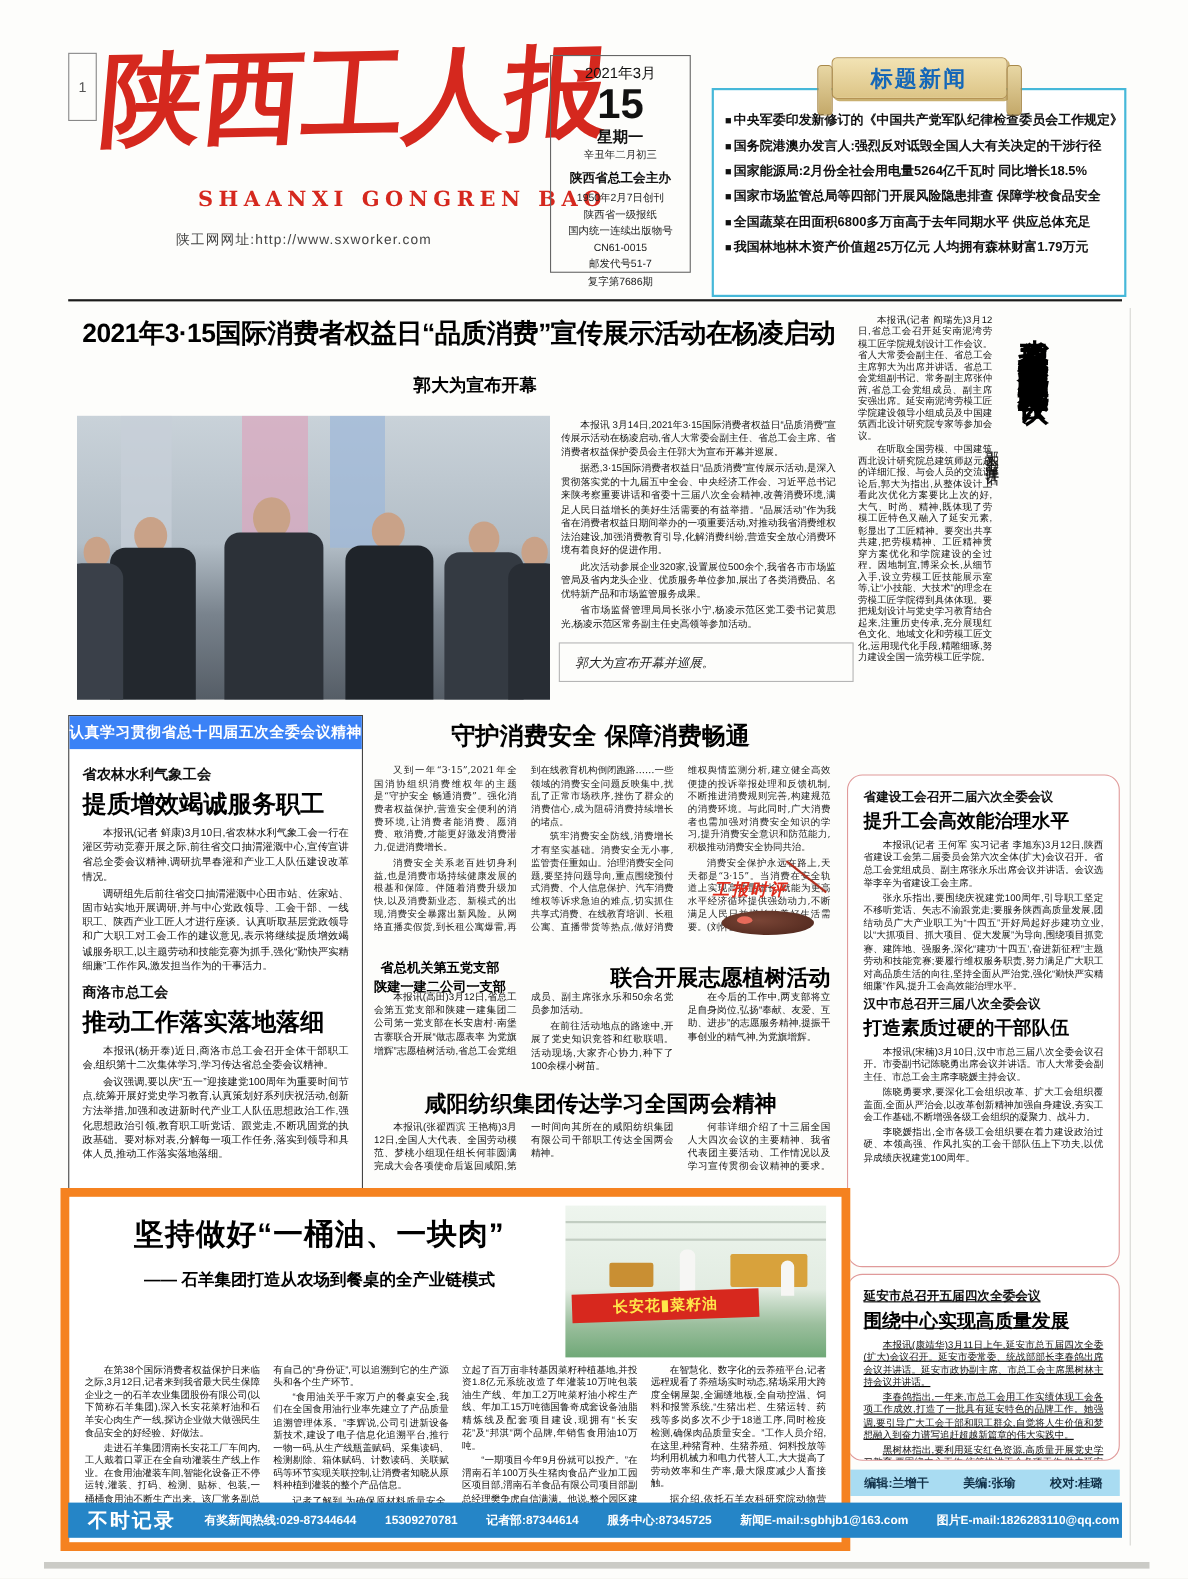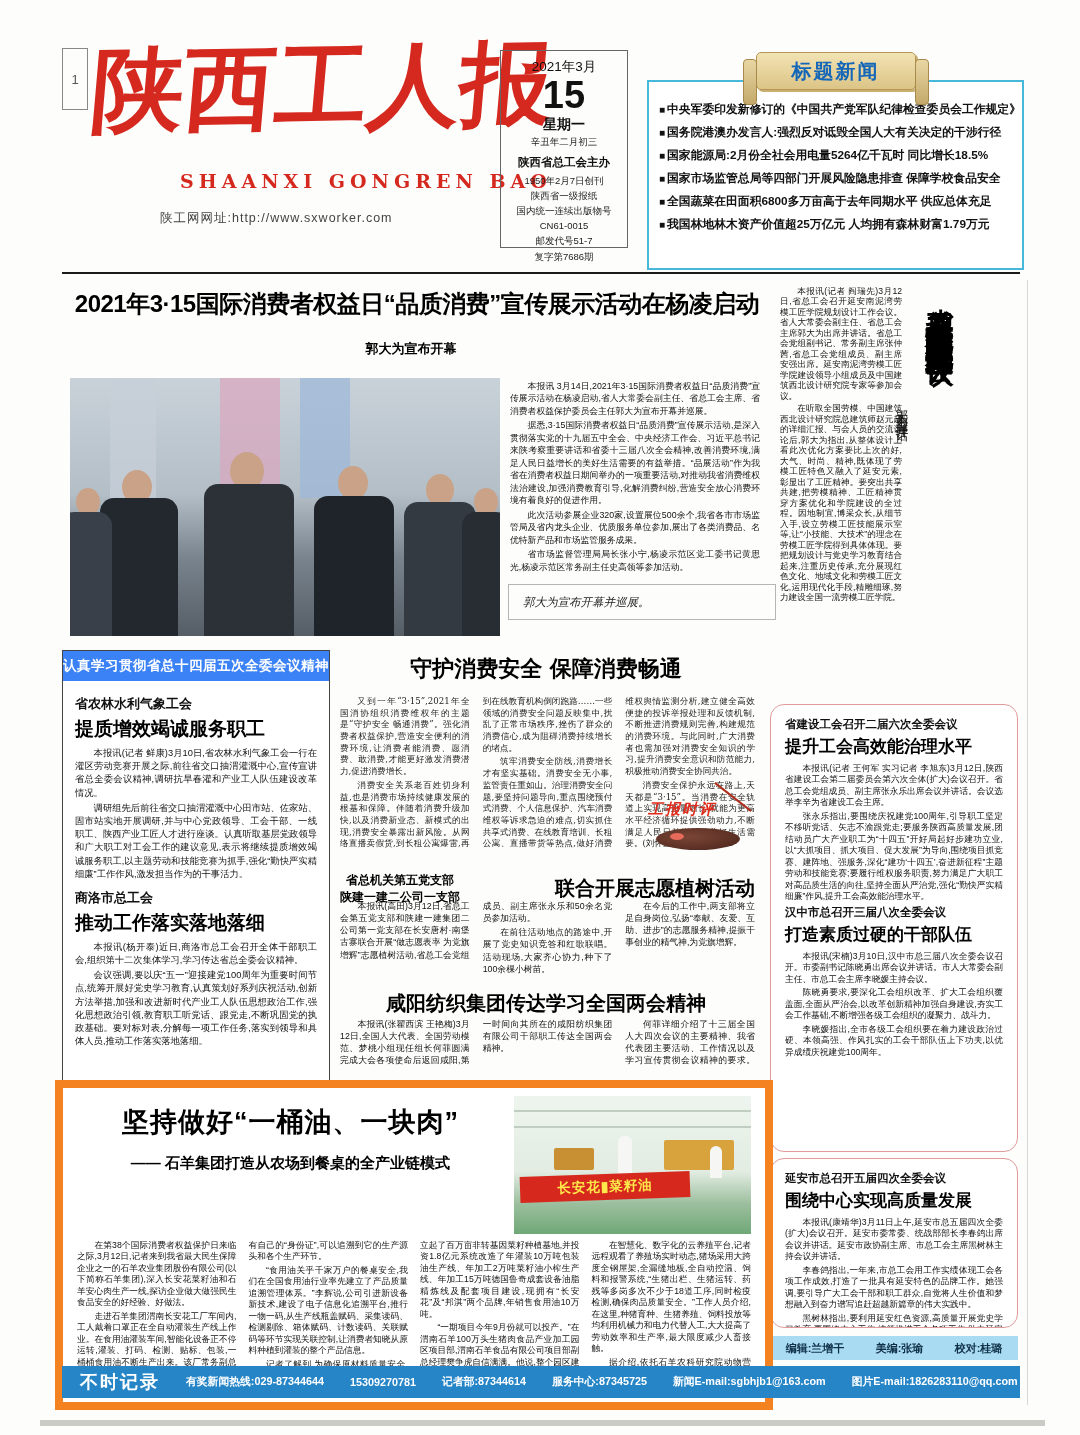--- a/index.html
+++ b/index.html
@@ -34,21 +34,21 @@
   #hl-banner::before{left:-14px;} #hl-banner::after{right:-14px;}
   #hlnews ul{list-style:none;margin:16px 8px 0 10px;padding:0;}
   #hlnews li{font-size:11.8px;font-weight:bold;line-height:1.95;white-space:nowrap;color:#111;}
   #hlnews li::before{content:"■";margin-right:2px;font-size:10px;}
 
   #toprule{left:62px;top:272px;width:958px;height:2px;background:#1b1b1b;}
 
   
   #lead-headline{left:64px;top:288px;width:706px;text-align:center;font-size:24px;font-weight:900;
            color:#000;letter-spacing:-0.5px;line-height:1.3;}
-  #lead-subhead{left:58px;top:340px;width:706px;text-align:center;font-size:13px;font-weight:bold;}
+  #lead-subhead{left:79px;top:340px;width:706px;text-align:center;font-size:16px;font-weight:bold;}
   #lead-photo{left:70px;top:378px;width:430px;height:258px;overflow:hidden;
            background:linear-gradient(#c9d2d9 0%,#b3bec7 45%,#79838d 70%,#555d66 100%);}
   .panel{position:absolute;top:0;height:120px;opacity:.75;}
   .fig{position:absolute;border-radius:14px 14px 0 0;background:#23282e;}
   .head{position:absolute;border-radius:50%;background:#c9a288;}
   #lead-caption{left:508px;top:584px;width:252px;height:34px;border:1px solid #b5b5b5;
            display:flex;align-items:center;padding-left:14px;font-family:"DejaVu Serif",serif;
            font-style:italic;font-size:11.5px;color:#222;}
   #lead-body{left:510px;top:380px;width:250px;height:196px;overflow:hidden;font-size:8.8px;line-height:1.42;color:#111;}
 
@@ -58,21 +58,21 @@
   #vhead{left:916px;top:286px;height:418px;writing-mode:vertical-rl;font-size:28px;font-weight:900;
            line-height:1.68;letter-spacing:2px;color:#000;}
 
   
   #leftbox{left:62px;top:650px;width:268px;height:432px;border:1px solid #444;background:#fff;
            box-sizing:border-box;overflow:hidden;}
   #leftbox .banner{height:30px;background:#3b82f6;color:#fff;font-weight:900;font-size:13.5px;
            display:flex;align-items:center;justify-content:center;letter-spacing:0.5px;}
   #leftbox .inner{padding:6px 12px;}
   .kicker{font-size:13px;font-weight:bold;color:#111;margin-top:8px;}
-  .atitle{font-size:19px;font-weight:900;color:#000;margin:3px 0 5px 0;}
+  .atitle{font-size:22px;font-weight:900;color:#000;margin:3px 0 5px 0;}
   #leftbox p{font-size:9.3px;line-height:1.42;color:#111;}
 
   
   #comm-title{left:337px;top:654px;width:418px;text-align:center;font-size:22px;font-weight:900;
            font-family:"DejaVu Serif",serif;}
   #comm-body{left:340px;top:696px;width:415px;height:170px;overflow:hidden;column-count:3;column-gap:13px;
            font-size:8.6px;line-height:1.36;color:#222;font-family:"DejaVu Serif",serif;}
   #stamp{left:648px;top:800px;width:105px;height:62px;}
   #stamp .stxt{color:#e02a1a;font-weight:900;font-style:italic;font-size:15px;letter-spacing:2px;}
   #stamp .stone{position:absolute;left:8px;top:28px;width:84px;height:22px;border-radius:50%;
@@ -86,21 +86,21 @@
   #tree-body{left:340px;top:900px;width:415px;height:76px;overflow:hidden;column-count:3;column-gap:13px;
            font-size:8.8px;line-height:1.38;color:#111;}
   #tex-title{left:337px;top:990px;width:418px;text-align:center;font-size:20px;font-weight:900;}
   #tex-body{left:340px;top:1018px;width:415px;height:58px;overflow:hidden;column-count:3;column-gap:13px;
            font-size:8.8px;line-height:1.38;color:#111;}
 
   
   .pinkbox{border:1.5px solid #e09a9a;border-radius:14px;background:#fff;box-sizing:border-box;
            padding:10px 14px;overflow:hidden;}
   #rbox1{left:770px;top:704px;width:248px;height:448px;}
-  #rbox2{left:770px;top:1158px;width:248px;height:170px;}
+  #rbox2{left:770px;top:1158px;width:248px;height:170px;text-decoration:underline;}
   .rb .kicker{font-size:11.5px;margin-top:2px;}
   .rb .atitle{font-size:17px;}
   .rb p{font-size:8.7px;line-height:1.32;color:#111;}
   #credits{left:770px;top:1336px;width:248px;height:24px;background:#a9dcf2;display:flex;
            align-items:center;justify-content:space-around;font-size:11px;font-weight:bold;color:#103048;}
 
   
   #orange{left:55px;top:1080px;width:718px;height:330px;border:8px solid #f58220;background:#fff;
            box-sizing:border-box;padding:8px 14px;overflow:hidden;}
   #orange .hd{display:flex;}

